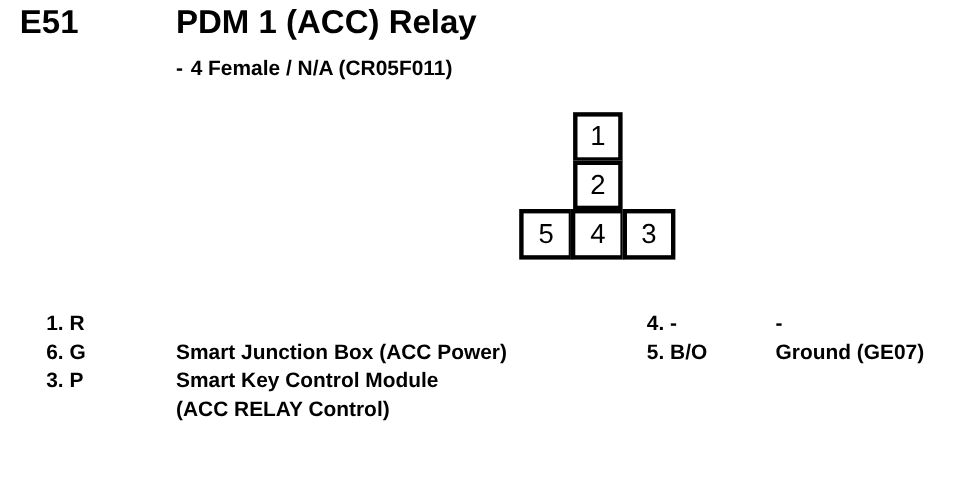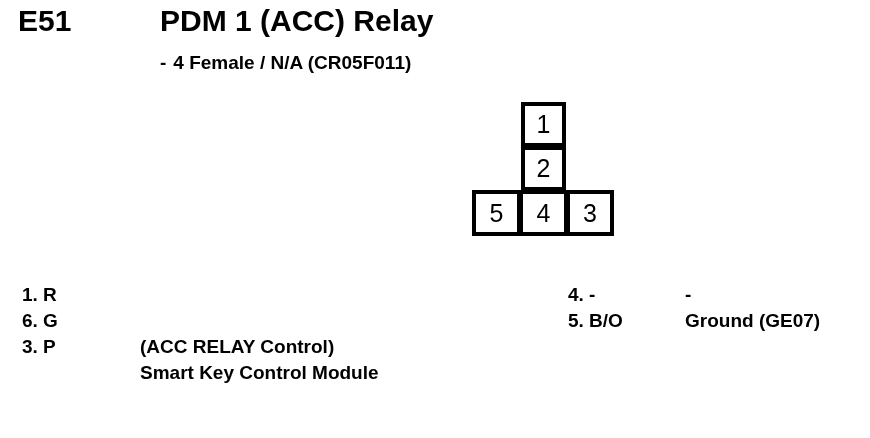--- a/index.html
+++ b/index.html
@@ -90,20 +90,21 @@
   .legend.right-col { left: 568px; top: 282px; }
 
   .legend-row {
     display: flex;
     align-items: flex-start;
     white-space: nowrap;
   }
   .legend-label {
     flex: 0 0 auto;
     white-space: nowrap;
+    margin-left: 20px;
   }
   .left-col  .legend-label { width: 118px; }
   .right-col .legend-label { width: 117px; }
 
   .legend-desc {
     flex: 0 0 auto;
     white-space: nowrap;
   }
   .legend-desc .desc-line {
     display: block;
@@ -140,27 +141,30 @@
 </div>
 
 <div class="legend left-col">
 
   <div class="legend-row">
     <span class="legend-label">1. R</span>
   </div>
 
   <div class="legend-row">
     <span class="legend-label">6. G</span>
+    <span class="legend-desc">
+      <span class="desc-line">Smart Junction Box (ACC Power)</span>
+    </span>
   </div>
 
   <div class="legend-row">
     <span class="legend-label">3. P</span>
     <span class="legend-desc">
+      <span class="desc-line">Smart Key Control Module</span>
       <span class="desc-line">(ACC RELAY Control)</span>
-      <span class="desc-line">Smart Key Control Module</span>
     </span>
   </div>
 
 </div>
 
 <div class="legend right-col">
 
   <div class="legend-row">
     <span class="legend-label">4. -</span>
     <span class="legend-desc">

